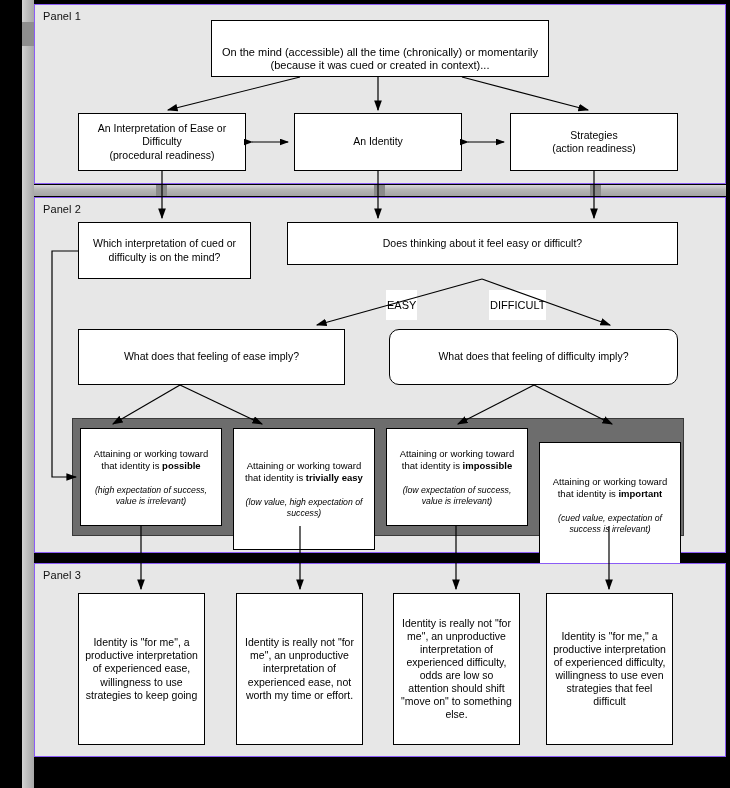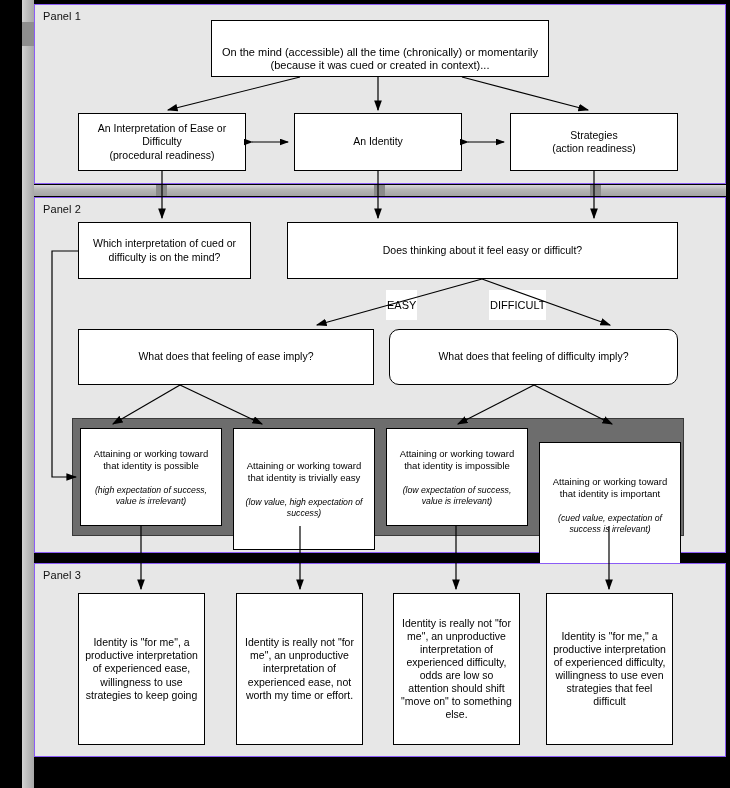--- a/index.html
+++ b/index.html
@@ -50,21 +50,21 @@
     justify-content:center;
     text-align:center;
     color:#000;
     line-height:1.25;
     padding:3px 5px;
   }
   .node .txt{width:100%;}
   .n-sm{font-size:10.5px;}
   .n-xs{font-size:9.5px;}
   .n-md{font-size:11px;align-items:flex-end;}
-  .bold{font-weight:normal;}
+  .bold{font-weight:bold;}
   .ital{font-style:italic;font-size:8.7px;line-height:1.2;display:block;margin-top:14px;}
   .graybox{
     position:absolute;
     background:#6d6d6d;
     border:1px solid #3a3a3a;
     box-sizing:border-box;
   }
   svg.edges{
     position:absolute;left:0;top:0;
     width:730px;height:788px;
@@ -120,28 +120,28 @@
   <div class="hthumb" style="left:590px;top:185px;width:11px;height:11px;"></div>
 
   <div class="panel" id="p2" style="left:34px;top:197px;width:692px;height:356px;">
     <span class="panel-label">Panel 2</span>
   </div>
 
   <div class="node n-sm" style="left:78px;top:222px;width:173px;height:57px;">
     <span class="txt">Which interpretation of cued or difficulty is on the mind?</span>
   </div>
 
-  <div class="node n-sm" style="left:287px;top:222px;width:391px;height:57px;">
+  <div class="node n-sm" style="left:287px;top:222px;width:391px;height:43px;">
     <span class="txt">Does thinking about it feel easy or difficult?</span>
   </div>
 
   <div class="elabel" style="left:386px;top:290px;">EASY</div>
   <div class="elabel" style="left:489px;top:290px;">DIFFICULT</div>
 
-  <div class="node n-sm" style="left:78px;top:329px;width:296px;height:56px;">
+  <div class="node n-sm" style="left:78px;top:329px;width:267px;height:56px;">
     <span class="txt">What does that feeling of ease imply?</span>
   </div>
 
   <div class="node n-sm" style="left:389px;top:329px;width:289px;height:56px;border-radius:10px;">
     <span class="txt">What does that feeling of difficulty imply?</span>
   </div>
 
   <div class="graybox" style="left:72px;top:418px;width:612px;height:118px;"></div>
 
   <div class="node n-xs" style="left:80px;top:428px;width:142px;height:98px;">

